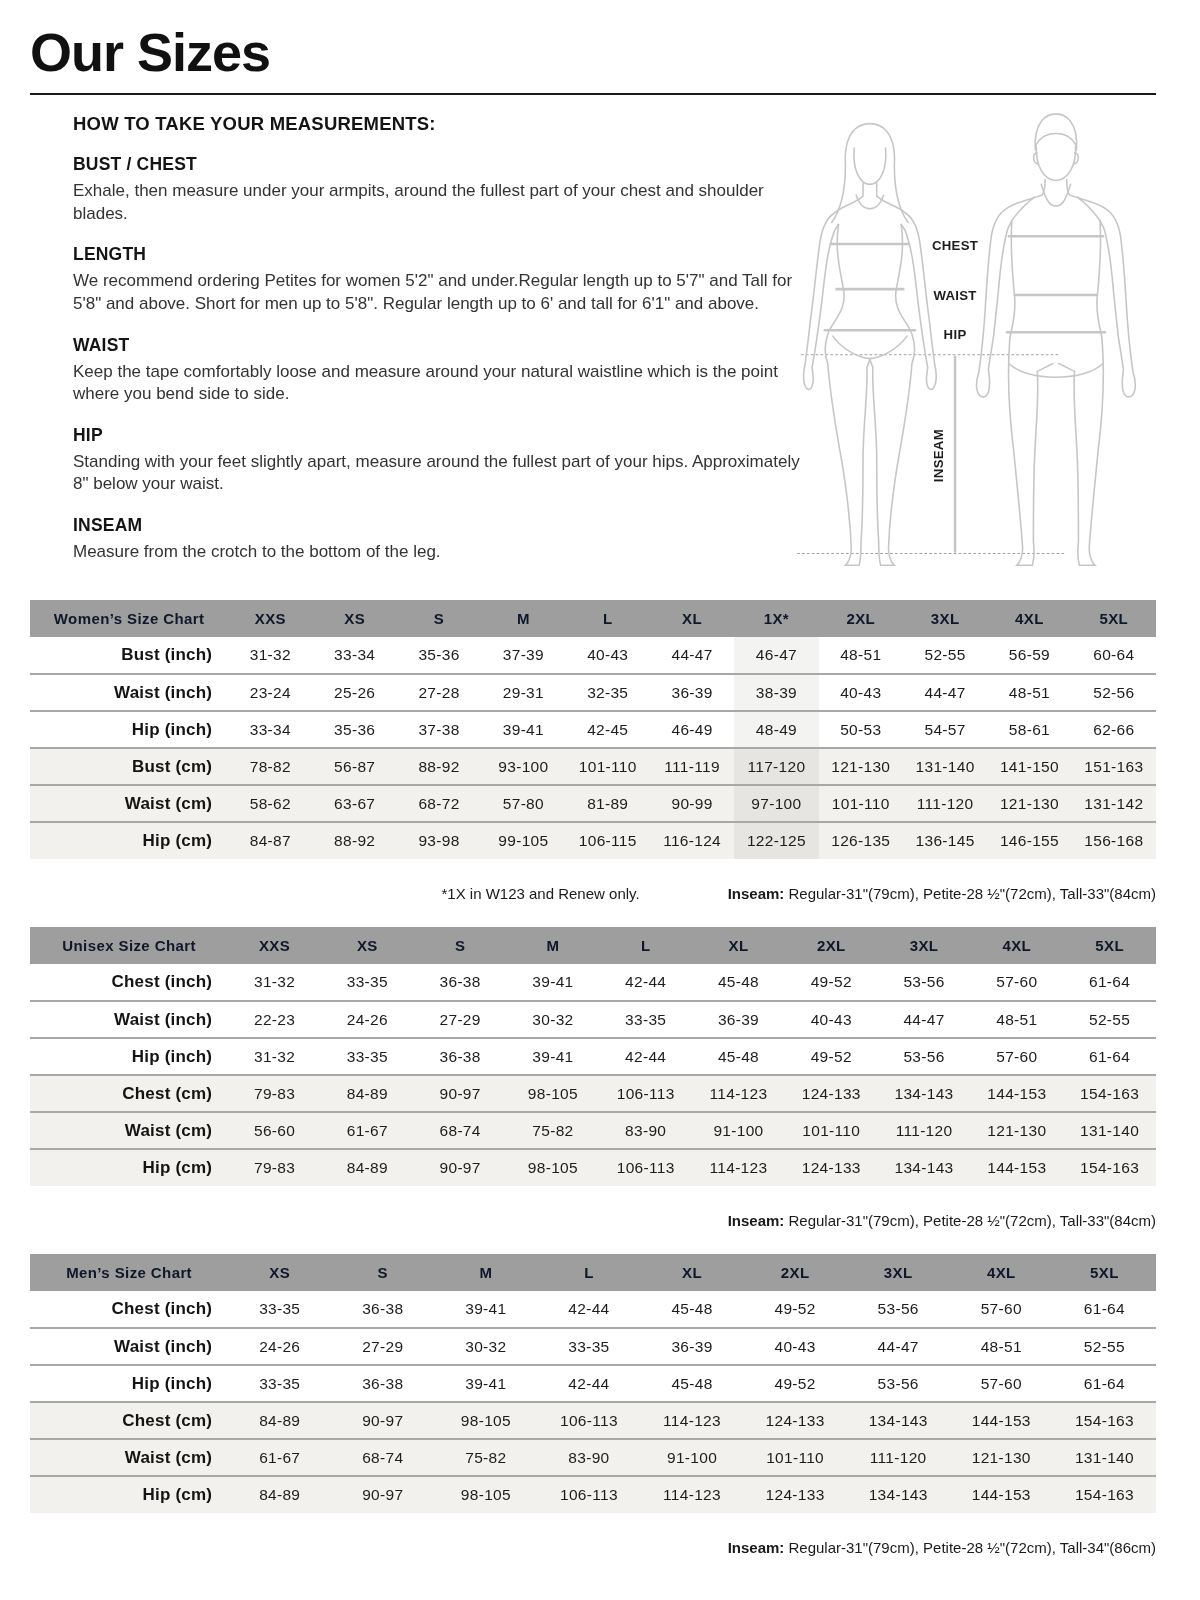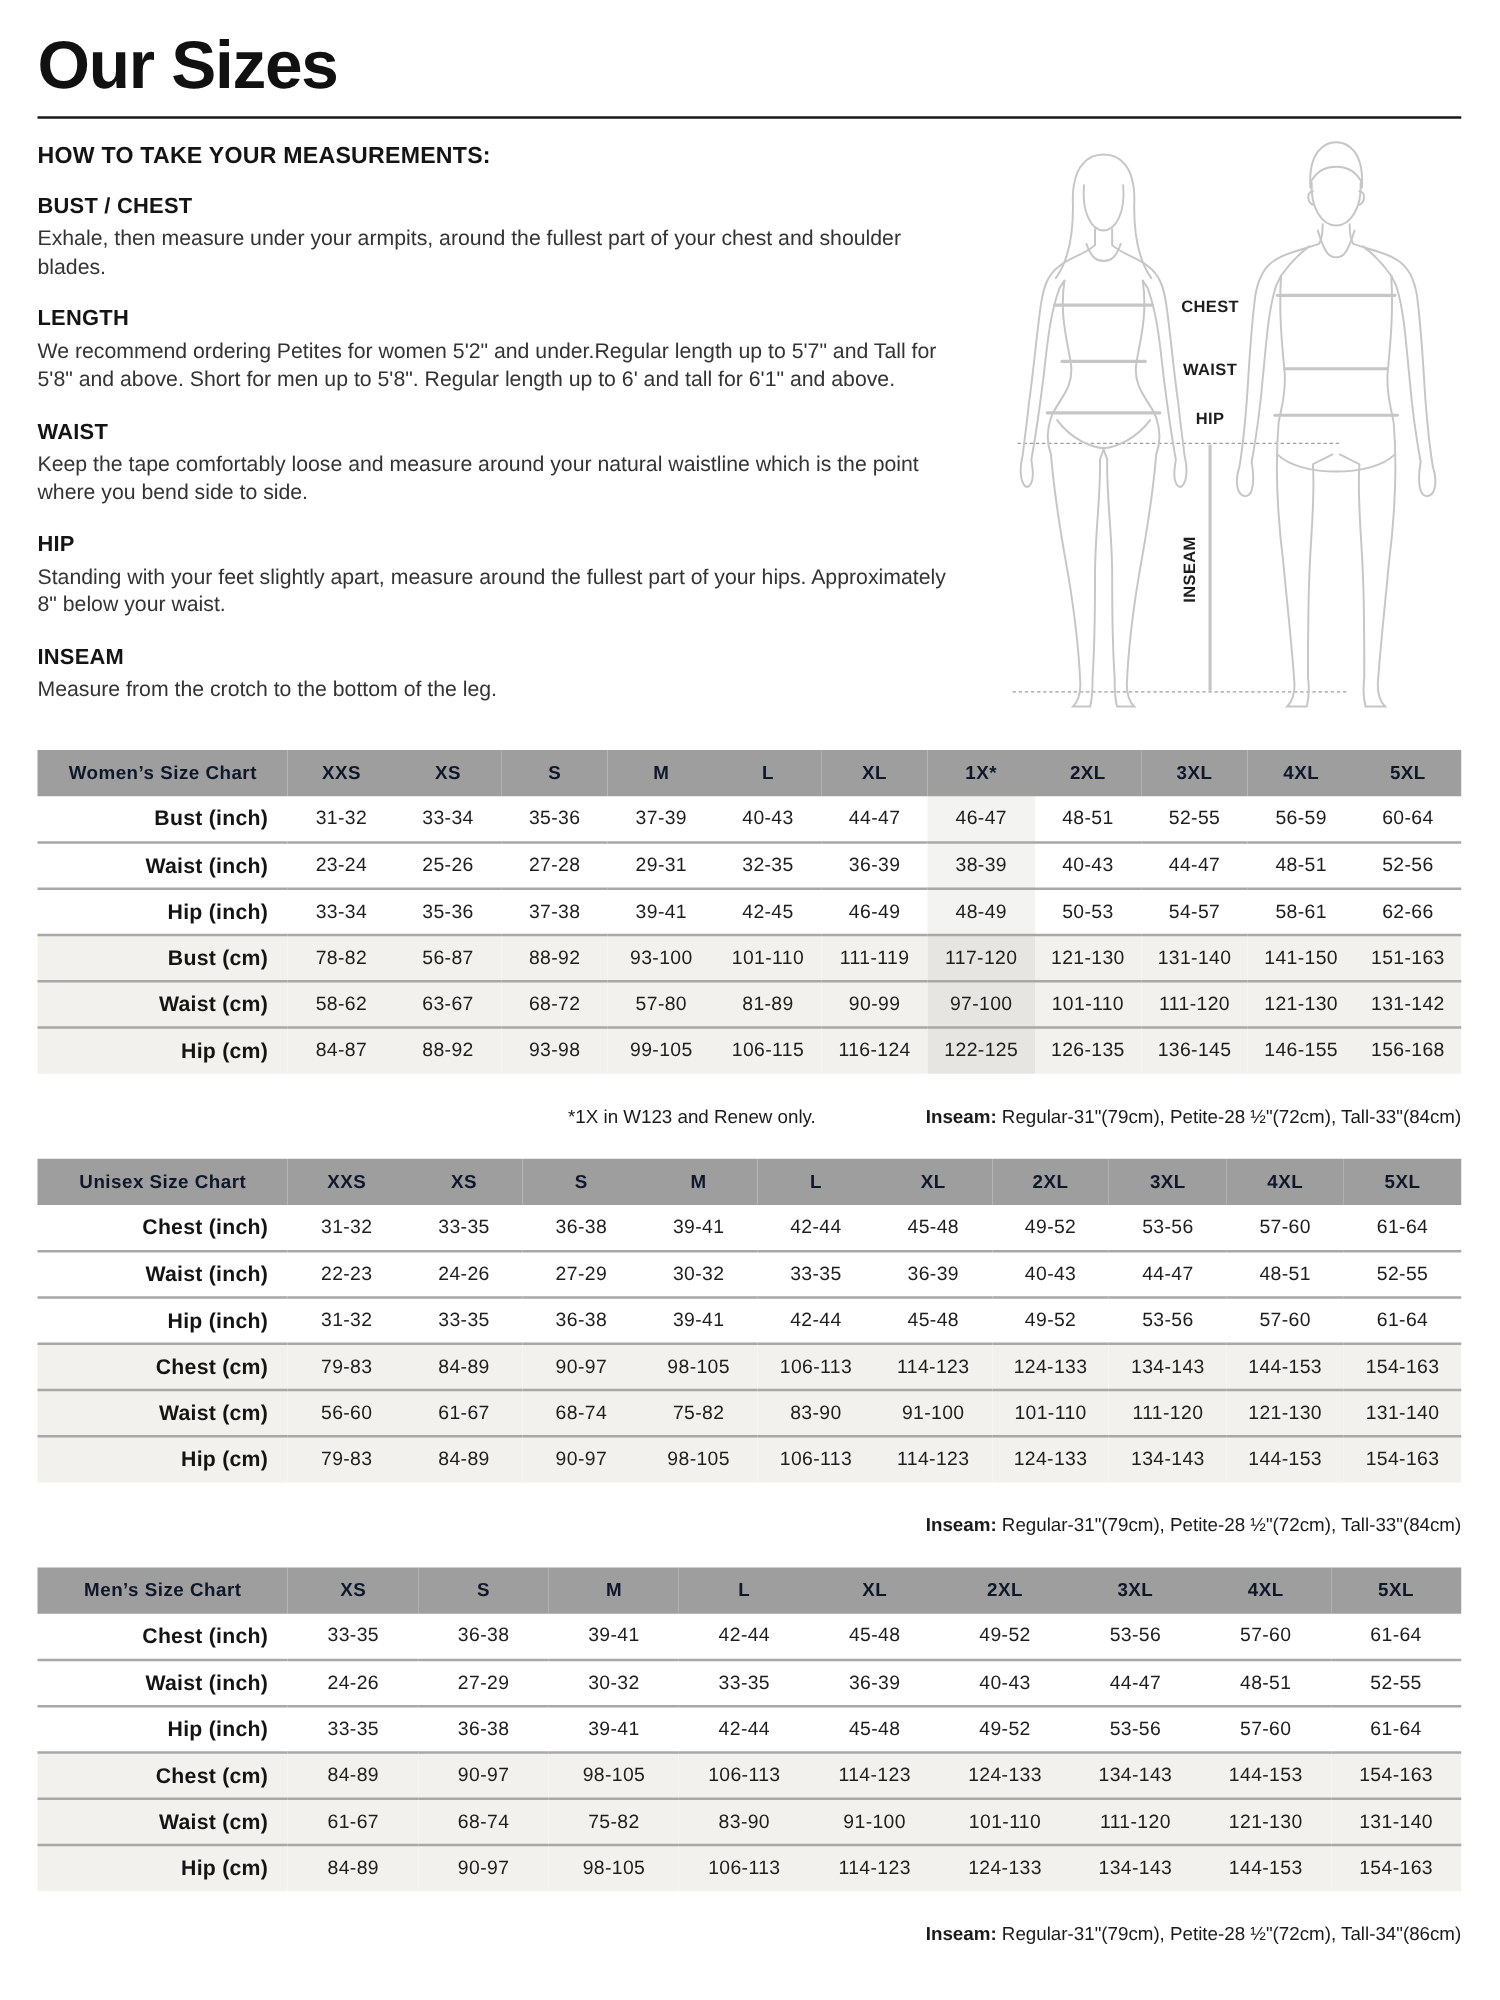--- a/index.html
+++ b/index.html
@@ -1,23 +1,23 @@
 <!DOCTYPE html>
 <html><head>
 <meta charset="utf-8">
 <style>
   * { margin:0; padding:0; box-sizing:border-box; }
   html,body { width:1200px; height:1600px; background:#fff; overflow:hidden;
     font-family:"Liberation Sans","DejaVu Sans",sans-serif; color:#2e2e2e; }
-  .page { padding:24px 31px 0 30px; width:1200px; height:1600px; }
+  .page { padding:24px 44px 0 30px; width:1200px; height:1600px; }
 
   h1.title { font-size:54px; font-weight:700; color:#111; letter-spacing:-1px; line-height:1.04; }
   .title-rule { border:none; border-top:2px solid #1a1a1a; margin-top:13px; }
 
-  .top { position:relative; margin-top:18px; height:462px; }
+  .top { position:relative; margin-top:18px; height:462px;margin-left:43px; }
   .instructions { width:745px; }
   .instructions h2 { font-size:18.5px; font-weight:700; color:#141414; letter-spacing:.2px; }
   .instructions section { margin-top:19px; }
   .instructions h3 { font-size:17.5px; font-weight:700; color:#141414; letter-spacing:.2px; }
   .instructions p { font-size:17px; line-height:1.33; margin-top:5px; color:#333; }
 
   .diagram { position:absolute; top:-6px; right:2px; width:392px; height:470px; }
   .diagram path { fill:none; stroke:#c6c6c6; stroke-width:1.6; stroke-linecap:round; }
   .diagram .measure { stroke-width:2.6; }
   .diagram text { font-family:"Liberation Sans",sans-serif; font-size:13.5px; font-weight:700; fill:#1d1d1d; letter-spacing:.3px; }

